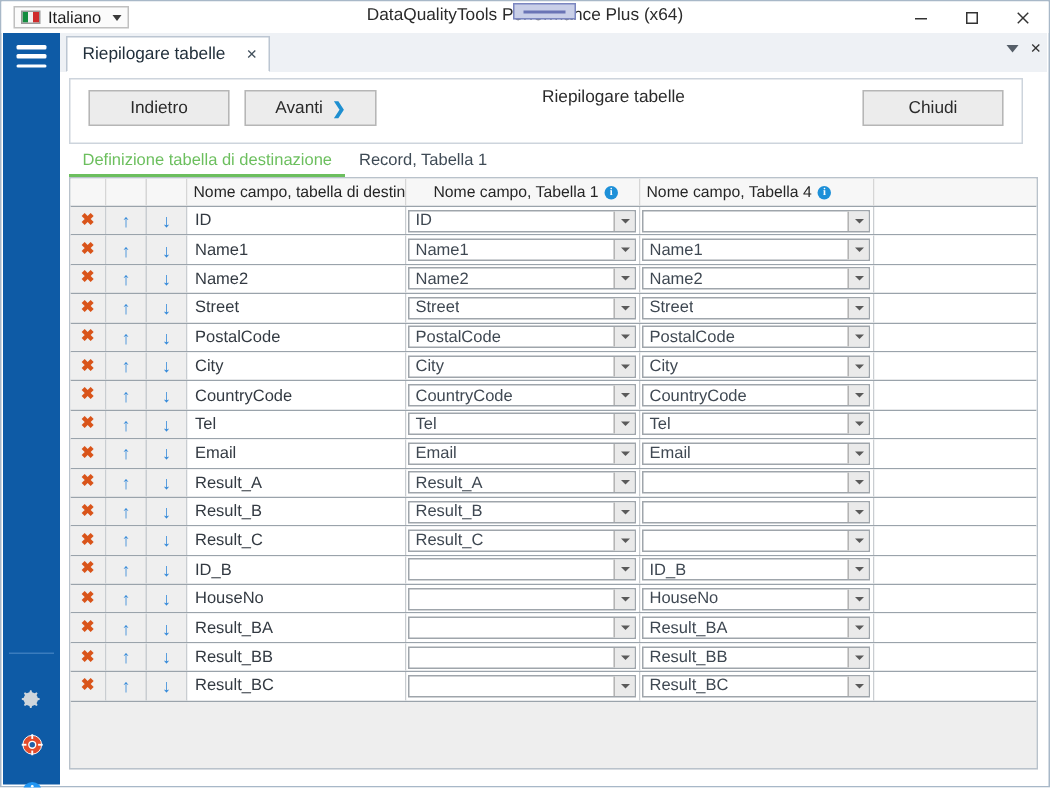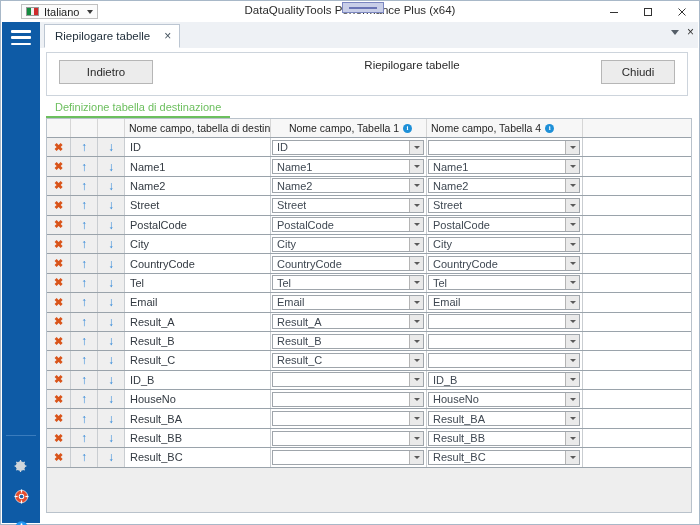--- a/index.html
+++ b/index.html
@@ -17,21 +17,21 @@
     background: #ffffff;
   }
 
   
   .titlebar {
     position: absolute; top: 0; left: 0; right: 0; height: 21px;
     background: #ffffff;
     display: flex; align-items: center;
   }
   .lang-select {
-    margin-left: 20px;
+    margin-left: 8px;
     display: flex; align-items: center; gap: 5px;
     font-size: 11px; color: #1c1c1c;
     padding: 1px 4px;
     border: 1px solid #c0c0c0;
     background: #fbfbfb;
     height: 15px;
     box-sizing: border-box;
   }
   .flag-it {
     width: 13px; height: 9px;
@@ -137,36 +137,36 @@
   .tabstrip-right .xmark { font-size: 12px; color: #333; line-height: 1; }
 
   
   .content {
     position: absolute; left: 39px; top: 47px; right: 1px; bottom: 1px;
     background: #ffffff;
   }
 
   
   .wizard {
-    position: absolute; left: 6px; right: 10px; top: 4px; height: 42px;
+    position: absolute; left: 6px; right: 16px; top: 4px; height: 42px;
     border: 1px solid #cdd4dc;
     background: #ffffff;
   }
   .wbtn {
     position: absolute; top: 7px;
     height: 24px;
     background: #ececec;
     border: 1px solid #b6b6b6;
     font-size: 11.5px; color: #2a2a2a;
     display: flex; align-items: center; justify-content: center;
     box-sizing: border-box;
   }
   .wbtn.back  { left: 12px;  width: 94px; }
   .wbtn.next  { left: 116px; width: 88px; gap: 6px; }
-  .wbtn.close { right: 12px; width: 74px; margin-left: 12px; }
+  .wbtn.close { right: 12px; width: 94px; margin-left: 12px; }
   .next-arrow { color: #1e8fd0; font-size: 11px; font-weight: bold; }
   .wizard-center {
     position: absolute; left: 210px; right: 120px; top: 4px;
     text-align: center;
     font-size: 11.5px; color: #2b2b2b;
     line-height: 16px;
   }
 
   
   .subtabs {
@@ -366,31 +366,38 @@
       <span class="xmark">×</span>
     </div>
   </div>
 
   <div class="content">
 
     <div class="wizard">
       <div class="wbtn back">
         <span>Indietro</span>
       </div>
+      <div class="wbtn next">
+        <span>Avanti</span>
+        <span class="next-arrow">❯</span>
+      </div>
       <div class="wizard-center">
         <div>Riepilogare tabelle</div>
       </div>
       <div class="wbtn close">
         <span>Chiudi</span>
       </div>
     </div>
 
     <div class="subtabs">
       <div class="subtab active">
         <span>Definizione tabella di destinazione</span>
+      </div>
+      <div class="subtab">
+        <span>Record, Tabella 1</span>
       </div>
     </div>
 
     <div class="gridwrap">
 
       <div class="gridhdr">
         <div class="hcell c0"></div>
         <div class="hcell c1"></div>
         <div class="hcell c2"></div>
         <div class="hcell c3">

